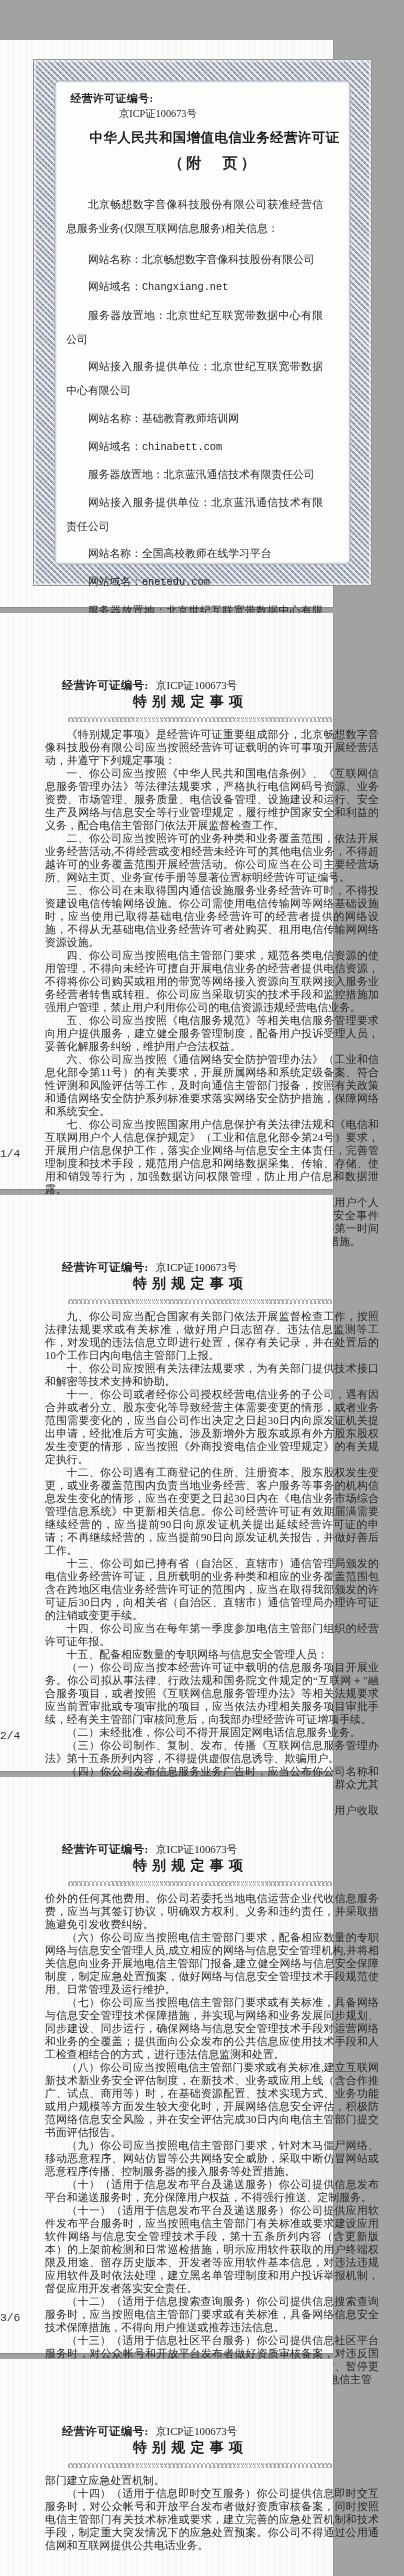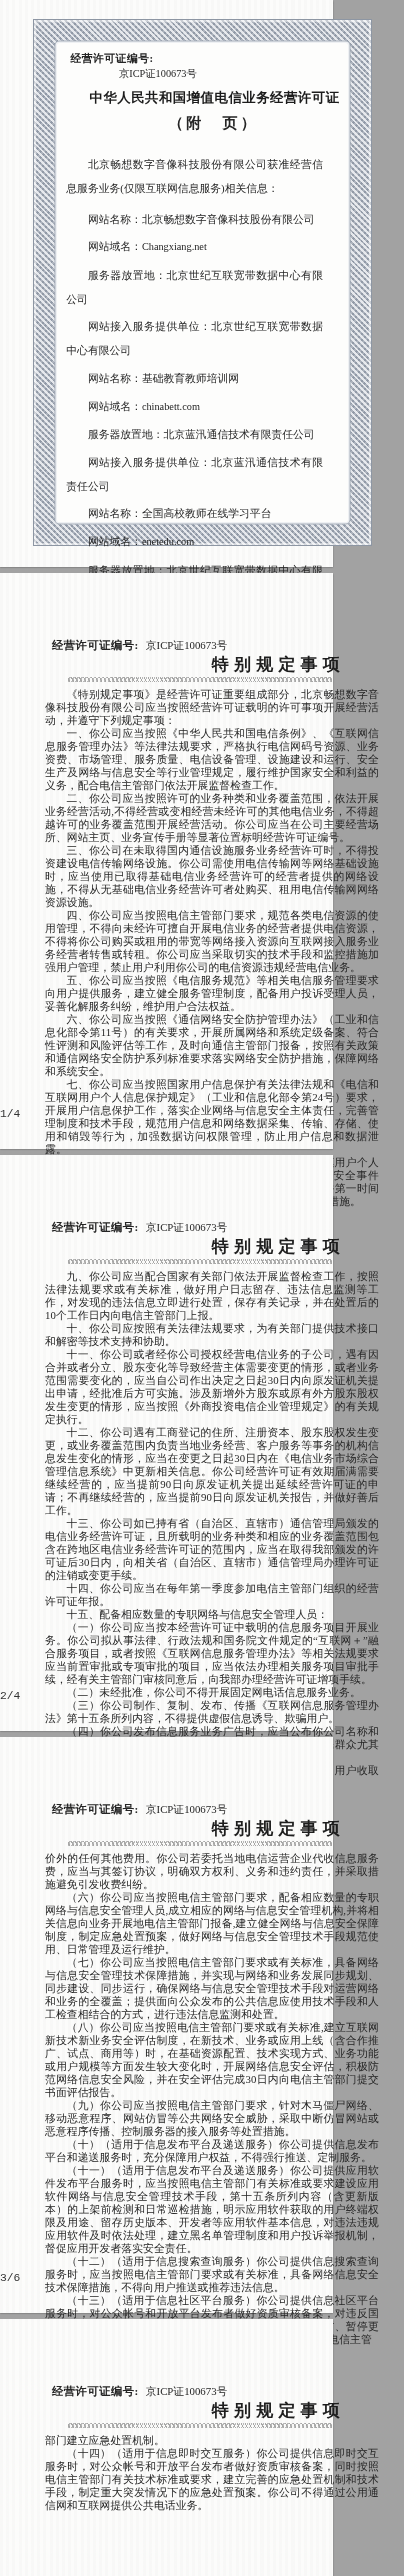--- a/index.html
+++ b/index.html
@@ -1,44 +1,44 @@
 <!DOCTYPE html>
 <html style="font-size:8.2px"><head>
 <meta charset="utf-8">
 <style>
   html,body{margin:0;padding:0;background:#a2a2a2;}
   .canvas{position:relative;width:405px;height:2873px;background:#a2a2a2;overflow:hidden;
           font-family:"Liberation Serif","DejaVu Serif",serif;color:#252525;}
   .page{position:absolute;left:0;width:333px;background:#fcfcfb;box-shadow:0 0.5px 1.5px rgba(0,0,0,.4);
-        background-image:repeating-linear-gradient(90deg,rgba(0,0,0,.015) 0 3.1px,rgba(0,0,0,0) 3.1px 6.2px);}
+        background-image:repeating-linear-gradient(90deg,rgba(0,0,0,.015) 0 3.1px,rgba(0,0,0,0) 3.1px 6.2px);margin-top:40px;}
   
   .cert-frame{position:absolute;left:33px;top:18.5px;width:339px;height:527px;
     background:
       repeating-linear-gradient(45deg,rgba(110,120,136,.38) 0 2.1px,rgba(233,235,239,.92) 2.1px 4.1px),
       repeating-linear-gradient(-45deg,rgba(110,120,136,.34) 0 2.1px,rgba(214,218,224,.9) 2.1px 4.1px),
       #c6ccd5;
     box-shadow:inset 0 0 0 1px #8d96a3, inset 0 0 0 3.1px rgba(255,255,255,.5);}
   .cert-inner{position:absolute;left:24px;top:24px;right:24px;bottom:24px;background:#fdfdfc;
     box-shadow:0 0 0 1.5px #eef0f3,0 0 0 2.6px #a8b0bb;border-radius:2.6px;}
   .cert-licline{position:absolute;top:9.3px;left:13.4px;font-size:10.8px;font-weight:bold;letter-spacing:0.5px;}
   .cert-licno{position:absolute;top:24px;left:62px;font-size:10.3px;font-weight:normal;}
   .cert-title{position:absolute;top:46px;left:12px;width:100%;text-align:center;
               font-size:13.4px;font-weight:bold;letter-spacing:0.5px;color:#1c1c1c;}
   .cert-sub{position:absolute;top:71px;left:11px;width:100%;text-align:center;
             font-size:15px;font-weight:bold;letter-spacing:3.1px;}
   .cert-body{position:absolute;top:109px;left:9.3px;right:25px;font-size:10.8px;line-height:24px;}
   .cert-intro{text-indent:2em;margin:0 0 7.2px 0;text-align:justify;}
   .entry{text-indent:2em;margin:0 0 3.6px 0;text-align:justify;}
-  .mono{font-family:Liberation Serif, serif;font-size:10.3px;}
+  .mono{font-family:Liberation Mono, monospace;font-size:10.3px;}
   
-  .sp-hdr{position:absolute;top:65px;left:52px;font-size:11.3px;}
+  .sp-hdr{position:absolute;top:65px;left:62px;font-size:11.3px;}
   .sp-hdr .lbl{font-weight:bold;letter-spacing:0.5px;}
   .sp-hdr .no{font-weight:normal;margin-left:4.1px;font-size:10.8px;}
-  .sp-title{position:absolute;top:80px;left:36px;width:309px;text-align:right;
-            font-size:17px;font-weight:bold;letter-spacing:5.2px;color:#1e1e1e;}
+  .sp-title{position:absolute;top:80px;left:36px;width:309px;text-align:center;
+            font-size:14px;font-weight:bold;letter-spacing:5.2px;color:#1e1e1e;}
   .zigzag{position:absolute;top:104px;left:68px;width:264px;height:4.6px;opacity:.75;
     background:
       repeating-linear-gradient(63deg,transparent 0 1px,#8c8c8c 1px 2.1px,transparent 2.1px 3.6px),
       repeating-linear-gradient(-63deg,transparent 0 1px,#a3a3a3 1px 2.1px,transparent 2.1px 3.6px);}
   .sp-body{position:absolute;top:115px;left:45px;width:334px;font-size:10.8px;line-height:13px;
            text-align:justify;letter-spacing:0.1px;}
   .para{text-indent:2em;margin:0;}
   .para.noindent{text-indent:0;}
   .pagenum{position:absolute;top:535px;left:0;width:319px;
            font-family:"Liberation Mono","DejaVu Sans Mono",monospace;font-size:11.3px;color:#333;}

